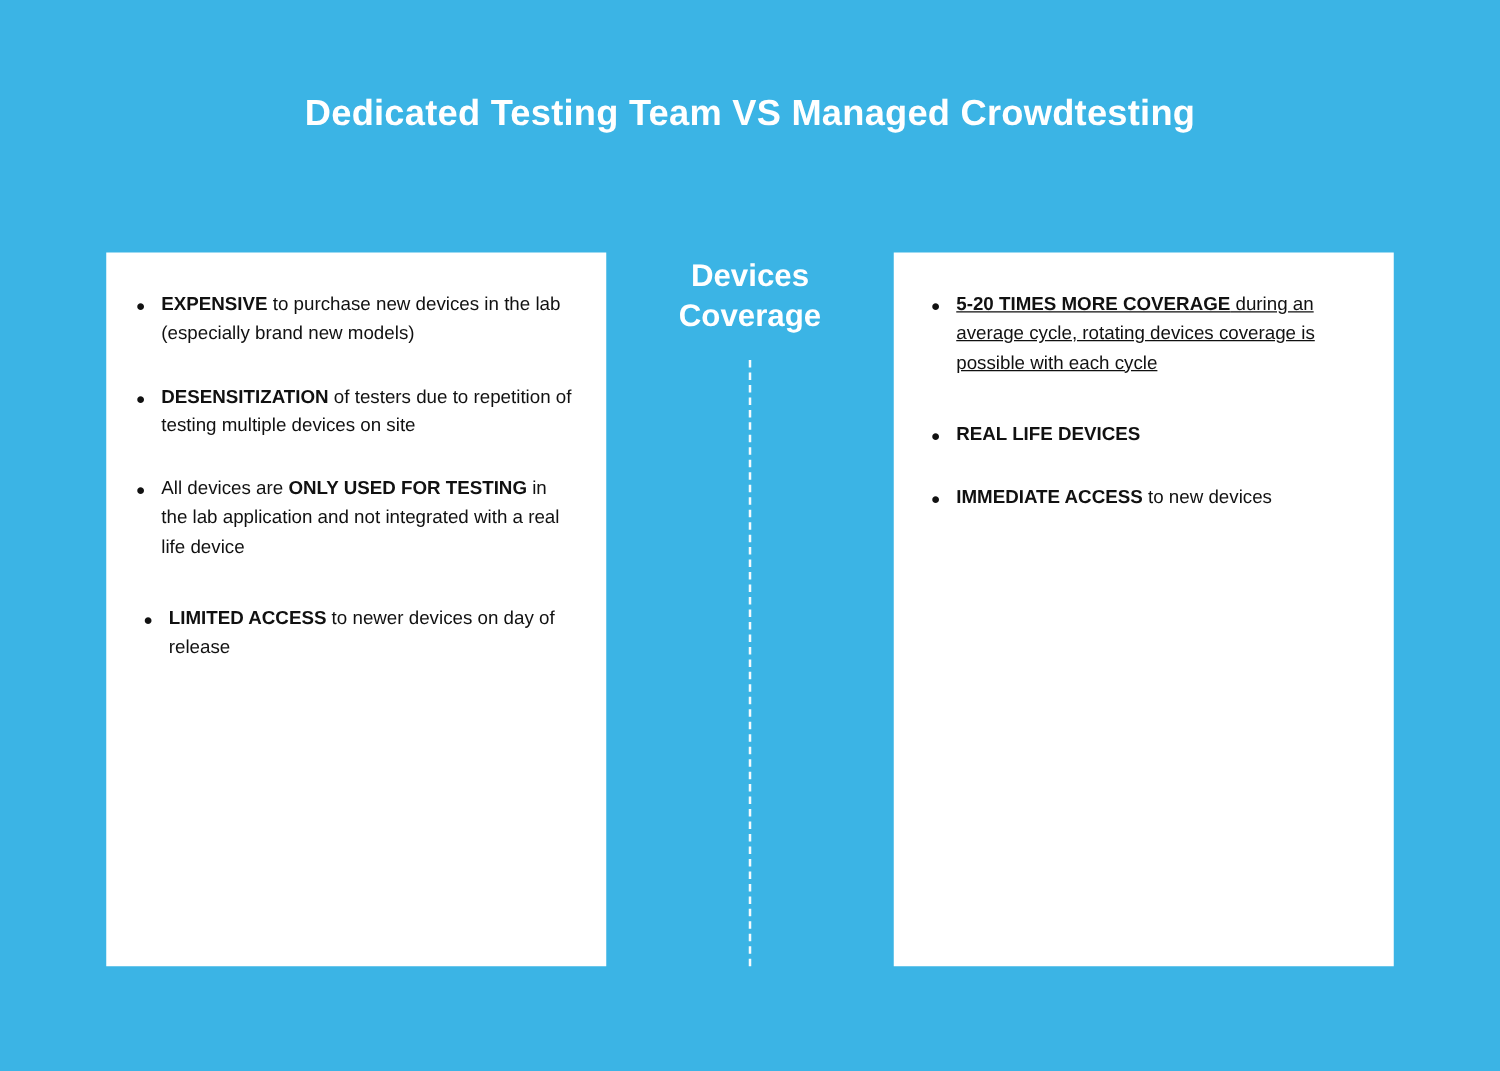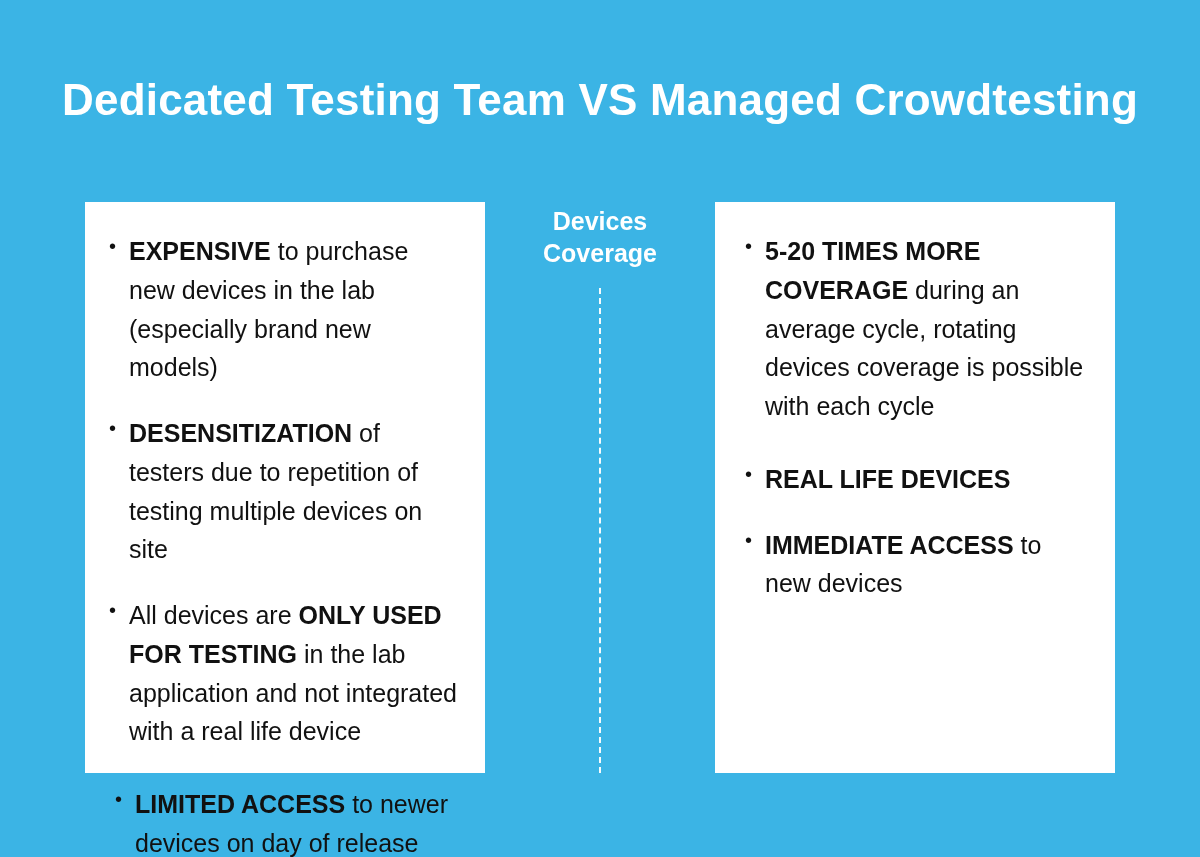--- a/index.html
+++ b/index.html
@@ -19,21 +19,21 @@
     inset: 0;
     background: #3bb4e5;
   }
   .title {
     position: absolute;
     top: 74px;
     left: 0;
     width: 1200px;
     text-align: center;
     color: #ffffff;
-    font-size: 44px;
+    font-size: 29px;
     font-weight: bold;
     letter-spacing: 0.2px;
     line-height: 1.2;
   }
   .panel {
     position: absolute;
     background: #ffffff;
     top: 202px;
     height: 571px;
     box-sizing: border-box;
@@ -76,21 +76,21 @@
   ul.bullets {
     list-style: none;
     margin: 0;
     padding: 0;
   }
   ul.bullets li {
     position: relative;
     padding-left: 26px;
     margin-bottom: 27px;
     color: #111111;
-    font-size: 25px;
+    font-size: 15px;
     line-height: 1.55;
   }
   ul.bullets li:last-child {
     margin-bottom: 0;
   }
   ul.bullets li::before {
     content: "\2022";
     position: absolute;
     left: 6px;
     top: -1px;
@@ -98,21 +98,21 @@
     color: #111111;
   }
   .panel-left li.indented {
     padding-left: 32px;
     margin-top: 34px;
   }
   .panel-left li.indented::before {
     left: 12px;
   }
   .panel-right li { margin-bottom: 30px; }
-  .panel-right li.gap-large { margin-bottom: 34px; }
+  .panel-right li.gap-large { margin-bottom: 34px; text-decoration: underline; }
   .strong { font-weight: bold; }
   .nowrapline { display: block; }
 </style>
 </head>
 <body>
 
 <div class="slide">
 
   <div class="title">Dedicated Testing Team VS Managed Crowdtesting</div>
 

